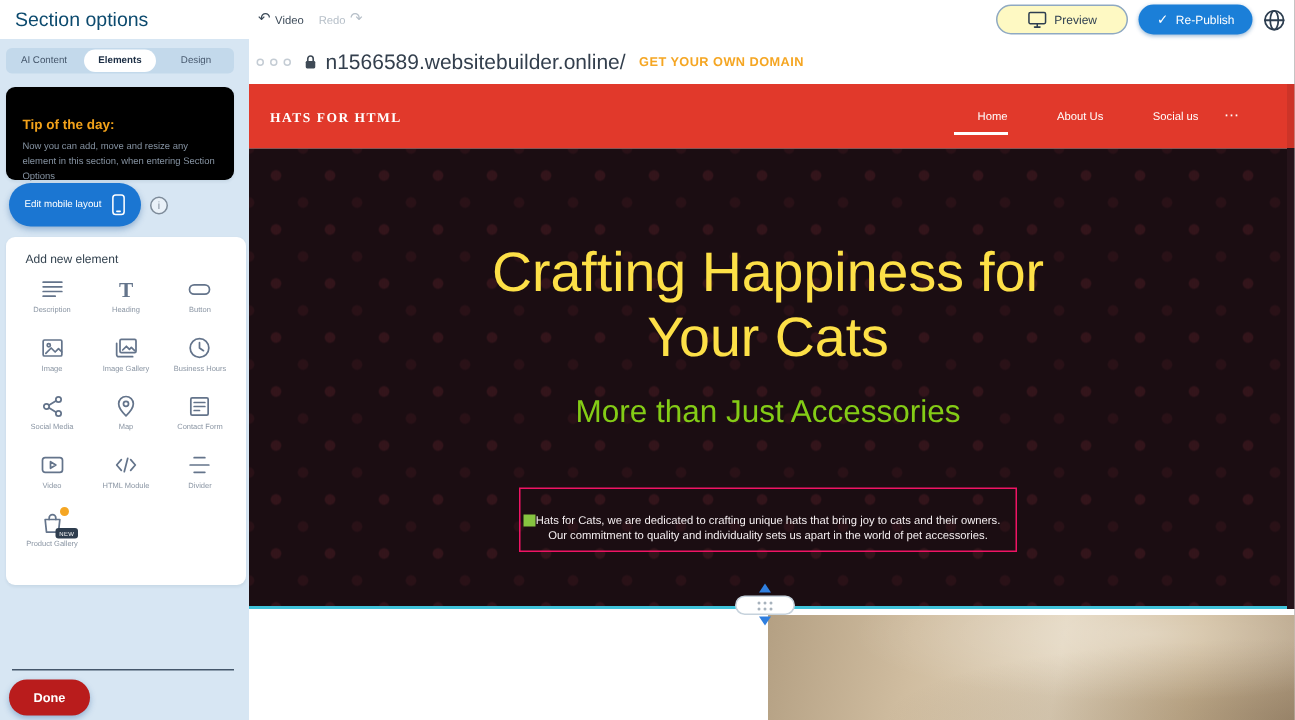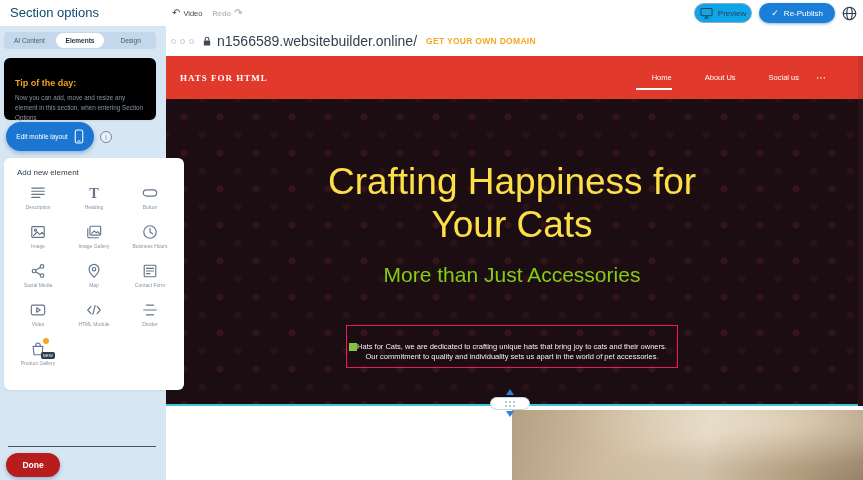--- a/index.html
+++ b/index.html
@@ -4,39 +4,39 @@
 <style>
   * { margin:0; padding:0; box-sizing:border-box; }
   html,body { width:863px; height:480px; }
   body { font-family:"Liberation Sans", sans-serif; position:relative; background:#fff; overflow:hidden; }
 
   
   .topbar { position:absolute; top:0; left:0; width:863px; height:26px; background:#fff; z-index:40; }
   .app-title { position:absolute; left:10px; top:5px; font-size:13px; font-weight:normal; color:#0c4a6e; }
   .undo-redo { position:absolute; left:172px; top:0; height:26px; display:flex; align-items:center; gap:10px; font-size:7.5px; }
   .undo { color:#3c4a58; display:flex; gap:3px; align-items:center; cursor:pointer; }
-  .redo { color:#b6bfc8; display:flex; gap:3px; align-items:center; cursor:pointer;font-weight:bold; }
+  .redo { color:#b6bfc8; display:flex; gap:3px; align-items:center; cursor:pointer; }
   .undo-icon,.redo-icon { font-size:10px; line-height:1; }
   .topbar-right { position:absolute; right:6px; top:0; height:26px; display:flex; gap:7px; align-items:center; }
-  .btn-preview { height:20px; padding:0 5px; border:1px solid #8fa9c2; border-radius:11px; background:#0ea5e9; color:#2d3e50; font-size:8px; display:flex; align-items:center; gap:5px; font-family:inherit; cursor:pointer; }
+  .btn-preview { height:20px; padding:0 20px; border:1px solid #8fa9c2; border-radius:11px; background:#fef9c3; color:#2d3e50; font-size:8px; display:flex; align-items:center; gap:5px; font-family:inherit; cursor:pointer; }
   .btn-republish { height:20px; padding:0 12px; border-radius:11px; background:#1b7fd8; color:#fff; font-size:8px; display:flex; align-items:center; gap:5px; border:none; font-family:inherit; box-shadow:0 1px 3px rgba(20,90,160,.45); cursor:pointer; }
   .check { font-size:9px; line-height:1; }
   .globe-wrap { width:15px; height:15px; display:flex; cursor:pointer; }
 
   
   .sidebar { position:absolute; top:26px; left:0; width:166px; height:454px; background:#d7e6f3; z-index:30; }
   .tabs { position:absolute; left:4px; top:6px; width:152px; height:17px; background:#c3d9eb; border-radius:4px; display:flex; align-items:center; }
   .tab { flex:1; text-align:center; font-size:6.5px; color:#46586d; line-height:15px; height:15px; margin:1px; cursor:pointer; }
   .tab.active { background:#fff; border-radius:9px; font-weight:bold; color:#1d2f45; }
   .tip-card { position:absolute; left:4px; top:32px; width:152px; height:62px; background:#000000; border-radius:6px; padding:20px 11px; box-shadow:0 1px 2px rgba(30,60,90,.08); }
   .tip-title { font-size:9px; font-weight:bold; color:#f2a21a; }
   .tip-body { font-size:6.3px; color:#8693a2; margin-top:5px; line-height:1.55; }
   .btn-edit-mobile { position:absolute; left:6px; top:96px; width:88px; height:29px; border-radius:15px; background:#1b76d2; border:none; color:#fff; font-size:6.5px; font-family:inherit; display:flex; align-items:center; justify-content:center; gap:6px; box-shadow:0 2px 4px rgba(20,80,150,.35); cursor:pointer; }
   .info-circle { position:absolute; left:100px; top:105px; width:12px; height:12px; border:1px solid #7d8b99; border-radius:50%; color:#7d8b99; font-size:7px; display:flex; align-items:center; justify-content:center; cursor:pointer; background:#e9f1f8; }
-  .add-card { position:absolute; left:4px; top:132px; width:180px; height:232px; background:#fff; border-radius:6px; box-shadow:0 1px 2px rgba(30,60,90,.08); }
+  .add-card { position:absolute; left:4px; top:132px; width:160px; height:232px; background:#fff; border-radius:6px; box-shadow:0 1px 2px rgba(30,60,90,.08); }
   .add-title { padding:10px 0 0 13px; font-size:8px; color:#33424f; }
   .grid { display:grid; grid-template-columns:repeat(3,1fr); padding:7px 6px 0; row-gap:5px; }
   .cell { display:flex; flex-direction:column; align-items:center; gap:3px; min-height:34px; cursor:pointer; }
   .cicon { height:17px; display:flex; align-items:center; justify-content:center; position:relative; }
   .cicon svg { stroke:#64748b; fill:none; stroke-width:1.3; stroke-linecap:round; stroke-linejoin:round; }
   .clabel { font-size:5px; color:#8a95a3; text-align:center; line-height:1.3; max-width:40px; }
   .notif-dot { position:absolute; right:-3px; top:-2px; width:6px; height:6px; background:#f5a623; border-radius:50%; }
   .new-badge { position:absolute; right:-9px; bottom:-2px; background:#2e3d4e; color:#fff; font-size:4px; padding:1px 2px; border-radius:2px; letter-spacing:.3px; }
   .sidebar-divider { position:absolute; left:8px; top:420px; width:148px; height:1px; background:#44566a; }
   .btn-done { position:absolute; left:6px; top:427px; width:54px; height:24px; border-radius:13px; background:#b91c1c; border:none; color:#fff; font-size:8.5px; font-weight:bold; font-family:inherit; cursor:pointer; box-shadow:0 2px 4px rgba(20,80,150,.35); }

